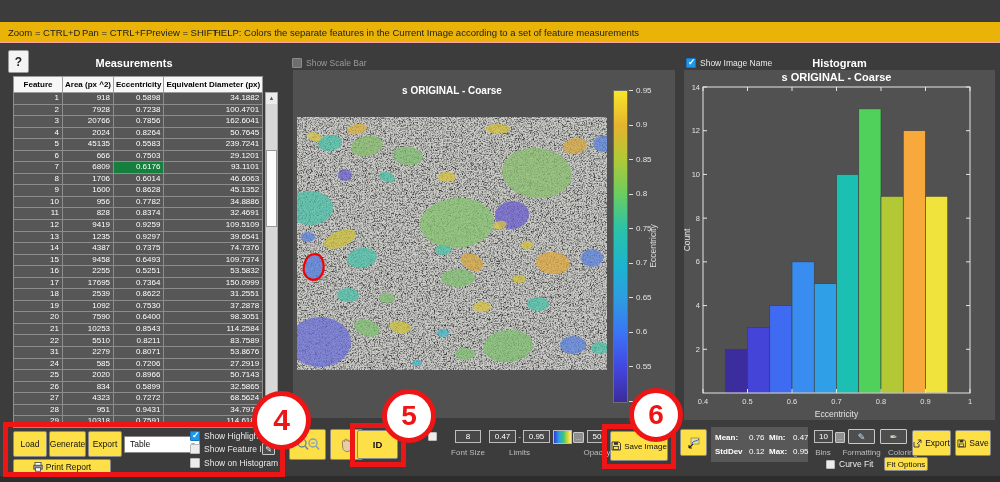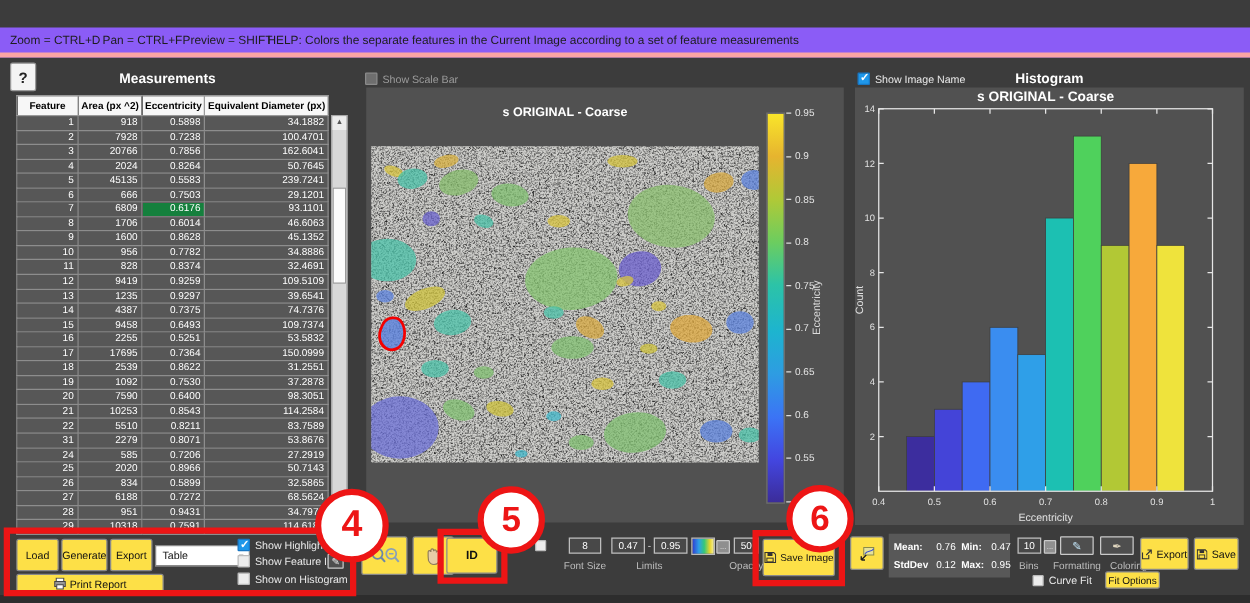--- a/index.html
+++ b/index.html
@@ -5,21 +5,21 @@
   html,body{margin:0;padding:0;background:#262626;font-family:"Liberation Sans",sans-serif;}
   .window{position:relative;width:1000px;height:482px;background:#3c3c3c;overflow:hidden;}
 
   
   .titlebar{position:absolute;left:0;top:0;right:0;height:21px;background:#fdfdfd;border-bottom:1px solid #ececec;}
   .appicon{position:absolute;left:8px;top:4px;width:13px;height:13px;border-radius:50%;
     background:conic-gradient(#7a3fd4 0 25%,#2aa84a 25% 50%,#2a7fd4 50% 75%,#c43fd4 75% 100%);}
   .appicon::after{content:"";position:absolute;left:4px;top:4px;width:5px;height:5px;border-radius:50%;background:#fff;}
   .apptitle{position:absolute;left:27px;top:4px;font-size:10.5px;color:#5a5a5a;}
   .winctl{position:absolute;top:0;width:30px;height:21px;text-align:center;line-height:20px;color:#777;font-size:11px;cursor:default;}
-  .menubar{position:absolute;left:0;top:22px;right:0;height:20px;background:#8b5cf6;border-bottom:4px solid #fca5a5;}
+  .menubar{position:absolute;left:0;top:22px;right:0;height:20px;background:#eab308;border-bottom:1px solid #fca5a5;}
   .menubar span{position:absolute;top:5px;font-size:9.5px;color:#1d1d1d;white-space:nowrap;}
 
   .helpbtn{position:absolute;left:8px;top:50px;width:21px;height:23px;background:#f4f4f4;border:1px solid #9a9a9a;
     border-radius:2px;font-weight:bold;font-size:12px;color:#222;text-align:center;line-height:22px;box-sizing:border-box;}
 
   .ptitle{position:absolute;color:#fff;font-weight:bold;font-size:11px;text-align:center;}
   .axesbg{position:absolute;background:#515151;}
 
   
   .tablewrap{position:absolute;left:13px;top:76px;}
@@ -261,21 +261,21 @@
             <td>50.7143</td>
           </tr>
           <tr>
             <td>26</td>
             <td>834</td>
             <td>0.5899</td>
             <td>32.5865</td>
           </tr>
           <tr>
             <td>27</td>
-            <td>6188</td>
+            <td>4323</td>
             <td>0.7272</td>
             <td>68.5624</td>
           </tr>
           <tr>
             <td>28</td>
             <td>951</td>
             <td>0.9431</td>
             <td>34.7973</td>
           </tr>
           <tr>
@@ -301,21 +301,21 @@
     <span>Table</span>
     <span class="caret"></span>
   </div>
   <span class="cb on" style="left:190px;top:431px;"></span>
   <span class="cblabel" style="left:204px;top:431px;">Show Highlighted</span>
   <span class="cb" style="left:190px;top:444px;"></span>
   <span class="cblabel" style="left:204px;top:444px;">Show Feature IDs</span>
   <div class="dbtn" style="left:262px;top:443px;width:13px;height:12px;font-size:8px;">✎</div>
   <span class="cb" style="left:190px;top:458px;"></span>
   <span class="cblabel" style="left:204px;top:458px;">Show on Histogram</span>
-  <div class="wbtn" style="left:13px;top:459px;width:118px;height:16px;font-size:8.5px;">
+  <div class="wbtn" style="left:13px;top:459px;width:98px;height:16px;font-size:8.5px;">
     <svg width="10" height="10" viewBox="0 0 10 10">
       <rect x="2" y="0.5" width="6" height="3" fill="#fff" stroke="#444" stroke-width="0.8"></rect>
       <rect x="0.8" y="3.2" width="8.4" height="4" fill="#9a9a9a" stroke="#444" stroke-width="0.8"></rect>
       <rect x="2.4" y="5.8" width="5.2" height="3.4" fill="#fff" stroke="#444" stroke-width="0.8"></rect>
     </svg>
     <span>Print Report</span>
   </div>
 
   <span class="cb dim" style="left:292px;top:58px;"></span>
   <span class="cblabel dim" style="left:306px;top:58px;">Show Scale Bar</span>

